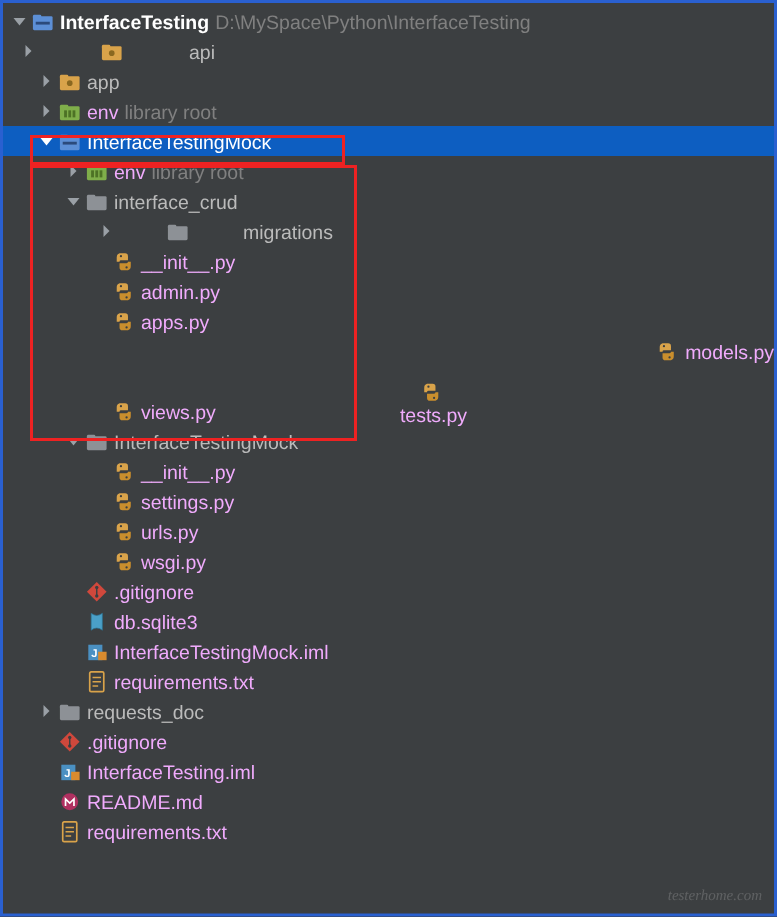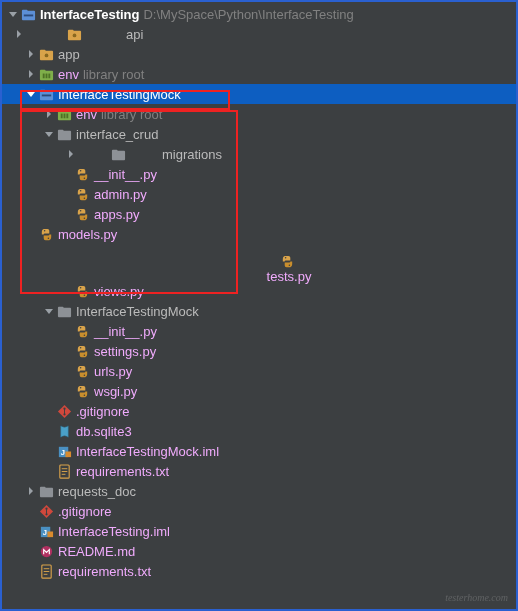--- a/index.html
+++ b/index.html
@@ -221,21 +221,21 @@
       <span class="icon">
         <svg viewBox="0 0 16 16">
           <path d="M5 2h4a2 2 0 0 1 2 2v3H6a1 1 0 0 0-1 1v0H3V5a3 3 0 0 1 2-3z" fill="#d9a34a"></path>
           <path d="M11 14H7a2 2 0 0 1-2-2V9h5a1 1 0 0 0 1-1v0h2v3a3 3 0 0 1-2 3z" fill="#c98e2d"></path>
           <circle cx="6" cy="4" r="0.8" fill="#3c3f41"></circle>
           <circle cx="10" cy="12" r="0.8" fill="#3c3f41"></circle>
         </svg>
       </span>
       <span class="label yellow">apps.py</span>
     </div>
-    <div class="row" style="padding-left: 24px;">
+    <div class="row" style="padding-left: 24px; justify-content: flex-end;">
       <span class="arrow empty">
         <svg viewBox="0 0 10 10">
           <path d="M3 1 L7 5 L3 9 Z" fill="#9aa0a6"></path>
         </svg>
       </span>
       <span class="icon">
         <svg viewBox="0 0 16 16">
           <path d="M5 2h4a2 2 0 0 1 2 2v3H6a1 1 0 0 0-1 1v0H3V5a3 3 0 0 1 2-3z" fill="#d9a34a"></path>
           <path d="M11 14H7a2 2 0 0 1-2-2V9h5a1 1 0 0 0 1-1v0h2v3a3 3 0 0 1-2 3z" fill="#c98e2d"></path>
           <circle cx="6" cy="4" r="0.8" fill="#3c3f41"></circle>
@@ -253,21 +253,21 @@
       <span class="icon">
         <svg viewBox="0 0 16 16">
           <path d="M5 2h4a2 2 0 0 1 2 2v3H6a1 1 0 0 0-1 1v0H3V5a3 3 0 0 1 2-3z" fill="#d9a34a"></path>
           <path d="M11 14H7a2 2 0 0 1-2-2V9h5a1 1 0 0 0 1-1v0h2v3a3 3 0 0 1-2 3z" fill="#c98e2d"></path>
           <circle cx="6" cy="4" r="0.8" fill="#3c3f41"></circle>
           <circle cx="10" cy="12" r="0.8" fill="#3c3f41"></circle>
         </svg>
       </span>
       <span class="label yellow">tests.py</span>
     </div>
-    <div class="row" style="padding-left: 60px; margin-top: 17px;">
+    <div class="row" style="padding-left: 60px;">
       <span class="arrow empty">
         <svg viewBox="0 0 10 10">
           <path d="M3 1 L7 5 L3 9 Z" fill="#9aa0a6"></path>
         </svg>
       </span>
       <span class="icon">
         <svg viewBox="0 0 16 16">
           <path d="M5 2h4a2 2 0 0 1 2 2v3H6a1 1 0 0 0-1 1v0H3V5a3 3 0 0 1 2-3z" fill="#d9a34a"></path>
           <path d="M11 14H7a2 2 0 0 1-2-2V9h5a1 1 0 0 0 1-1v0h2v3a3 3 0 0 1-2 3z" fill="#c98e2d"></path>
           <circle cx="6" cy="4" r="0.8" fill="#3c3f41"></circle>

